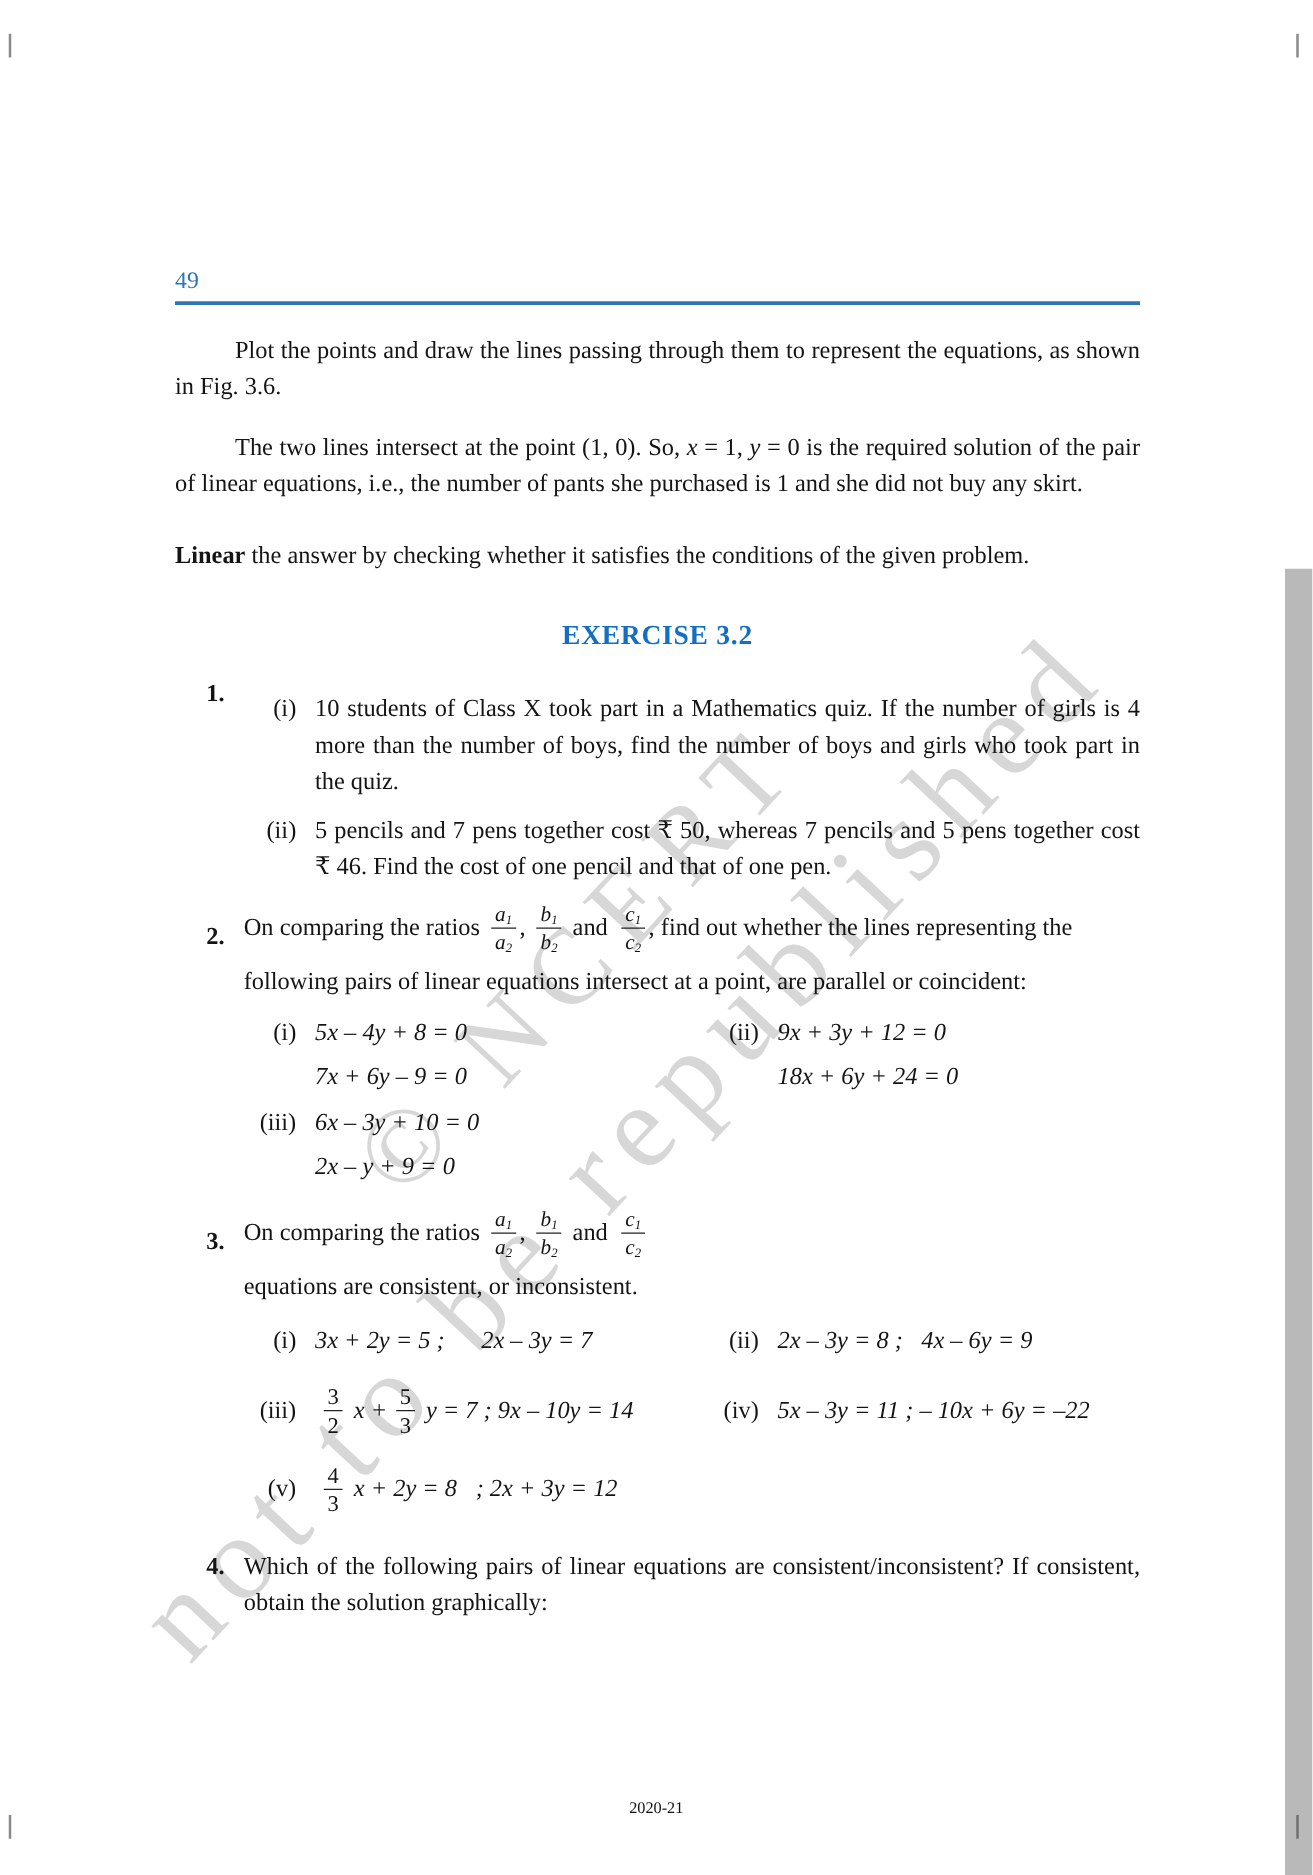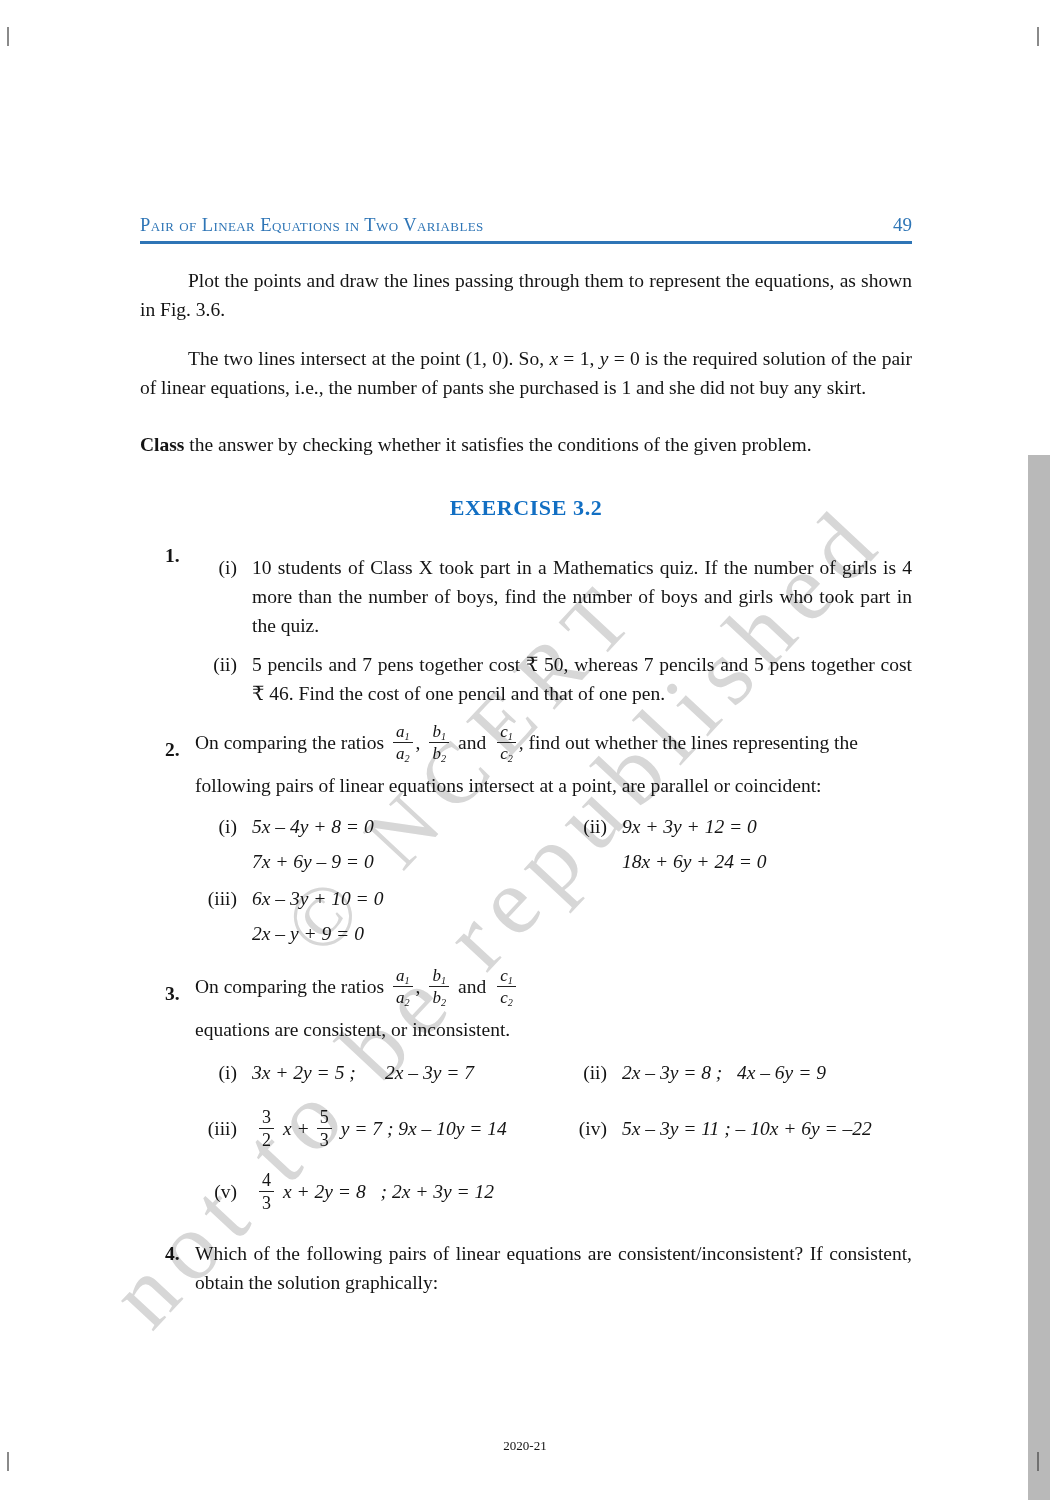--- a/index.html
+++ b/index.html
@@ -98,28 +98,27 @@
   <div class="crop br"></div>
 
   <div class="edge-bar"></div>
 
   <span class="wm wm1">© NCERT</span>
   <span class="wm wm2">not to be republished</span>
 
   <div class="content">
 
     <div class="header-row">
-      <span class="chapter-title">Pair of Linear Equations in Two Variables</span>
       <span class="page-num">49</span>
     </div>
     <div class="header-rule"></div>
 
     <p class="para indent p1">Plot the points and draw the lines passing through them to represent the equations, as shown in Fig. 3.6.</p>
     <p class="para indent p2"><span>The two lines intersect at the point (1, 0). So, </span><span style="font-style: italic;">x</span><span> = 1, </span><span style="font-style: italic;">y</span><span> = 0 is the required solution of the pair of linear equations, i.e., the number of pants she purchased is 1 and she did not buy any skirt.</span></p>
-    <p class="para p3"><span style="font-weight: bold;">Class</span><span> the answer by checking whether it satisfies the conditions of the given problem.</span></p>
+    <p class="para p3"><span style="font-weight: bold;">Linear</span><span> the answer by checking whether it satisfies the conditions of the given problem.</span></p>
 
     <div class="exercise">EXERCISE  3.2</div>
 
     <div class="q">
       <span class="qnum">1.</span>
       <div class="qbody">
         <div class="sub mt1">
           <span class="slabel">(i)</span>
           <span class="stext">10 students of Class X took part in a Mathematics quiz. If the number of girls is 4 more than the number of boys, find the number of boys and girls who took part in the quiz.</span>
         </div>

